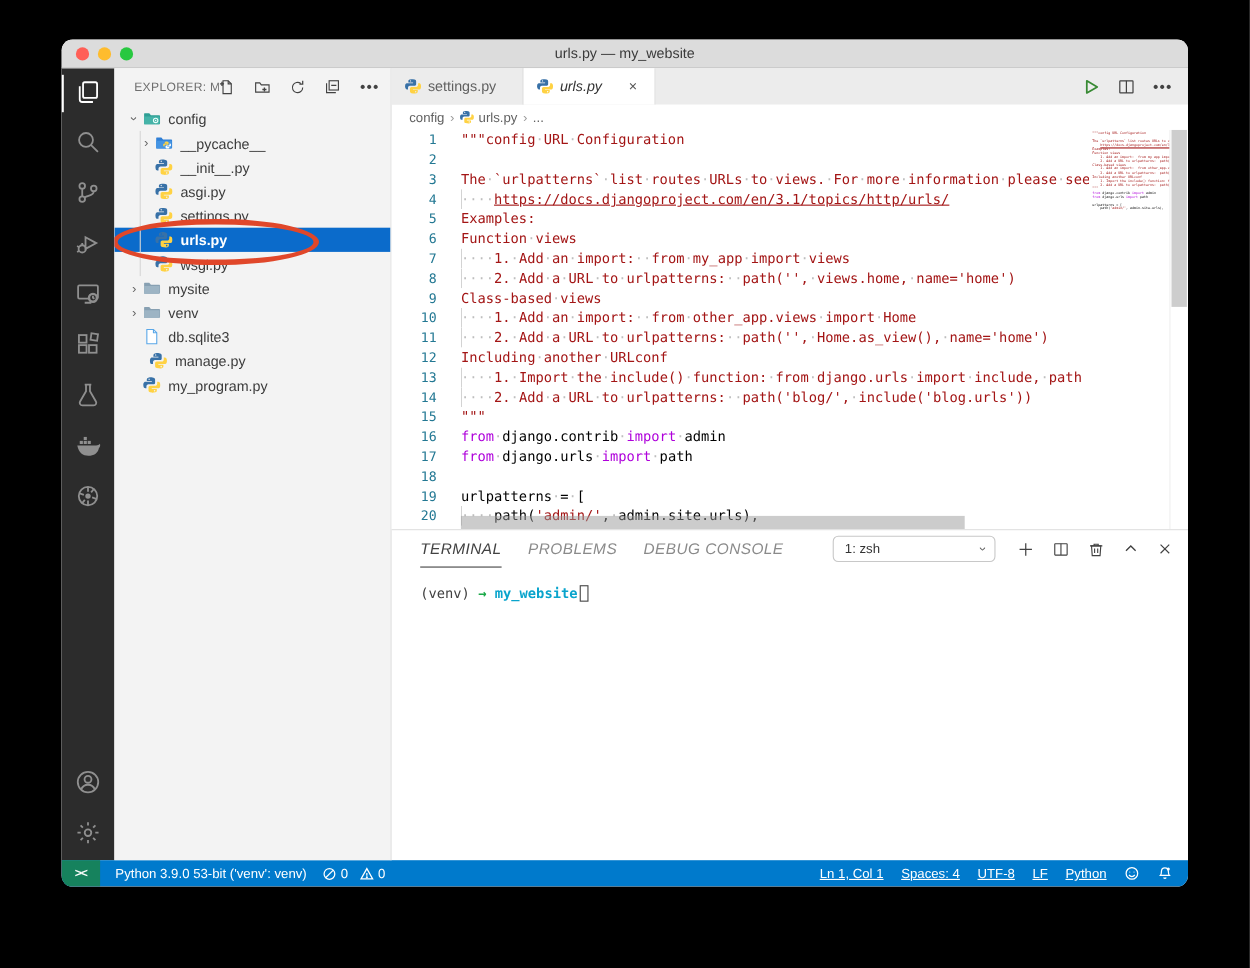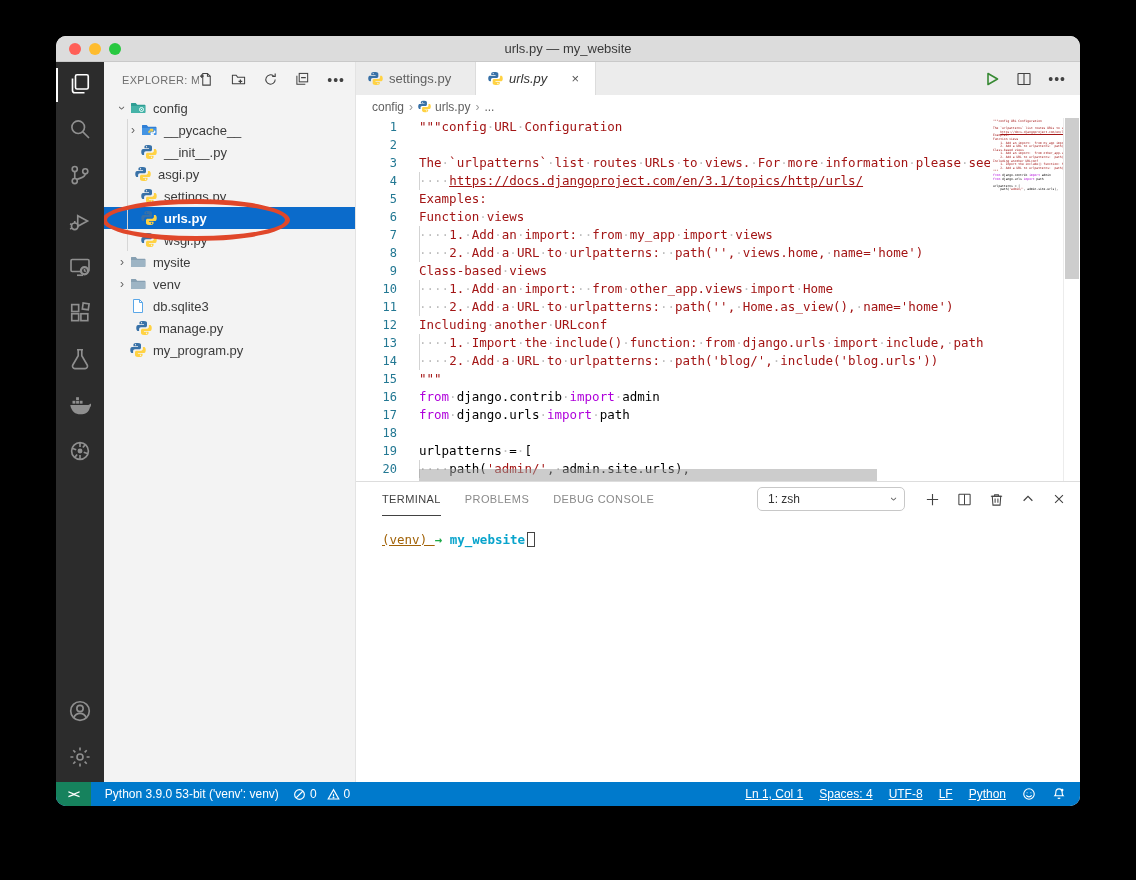--- a/index.html
+++ b/index.html
@@ -65,29 +65,29 @@
   .ws{color:rgba(110,110,110,.45);}
   .minimap{position:absolute;top:0;right:17px;width:73px;bottom:0;background:#fff;overflow:hidden;
     font-family:"DejaVu Sans Mono",monospace;font-size:3px;line-height:3.6px;white-space:pre;padding:2px 0 0 3px;
     transform:none;pointer-events:none;}
   .vscroll{position:absolute;top:0;right:1px;width:14px;height:161px;background:#c4c4c4;opacity:.85;}
   .vscroll-border{position:absolute;top:0;right:16px;width:1px;bottom:0;background:#ececec;}
   .hscroll{position:absolute;left:63px;bottom:0;width:458px;height:12px;background:#9a9a9a;opacity:.5;}
   
   .panel{height:301px;border-top:1px solid #ddd;background:#fff;flex:0 0 auto;display:flex;flex-direction:column;}
   .panel-bar{height:34px;display:flex;align-items:center;padding:0 14px 0 26px;flex:0 0 auto;}
-  .ptab{font-size:11px;letter-spacing:.4px;color:#8a8a8a;margin-right:24px;height:34px;display:flex;align-items:center;border-bottom:1px solid transparent;}
+  .ptab{font-size:14px;letter-spacing:.4px;color:#8a8a8a;margin-right:24px;height:34px;display:flex;align-items:center;border-bottom:1px solid transparent;font-style:italic;}
   .ptab.active{color:#424242;border-bottom:1px solid #424242;}
   .pdrop{margin-left:auto;width:148px;height:24px;border:1px solid #c8c8c8;border-radius:5px;background:#fff;
     display:flex;align-items:center;font-size:12px;color:#333;padding:0 8px 0 10px;}
   .pdrop .dchev{margin-left:auto;color:#666;transform:rotate(90deg);font-size:12px;}
   .panel-actions{display:flex;align-items:center;gap:17px;margin-left:20px;color:#424242;}
   .panel-actions svg{display:block;}
   .term{padding:16px 0 0 26px;font-family:"DejaVu Sans Mono",monospace;font-size:12.5px;color:#333;}
-  .t-d{color:#a16207;text-decoration:underline;}
+  .t-d{color:#404040;}
   .t-g{color:#1ca949;font-weight:bold;}
   .t-c{color:#09a4cc;font-weight:bold;}
   .cursor{display:inline-block;width:8px;height:15px;border:1.5px solid #444;vertical-align:-3px;margin-left:2px;}
   
   .statusbar{height:24px;background:#007acc;color:#fff;display:flex;align-items:center;font-size:12px;flex:0 0 auto;}
   .remote{height:24px;background:#16825d;display:flex;align-items:center;padding:0 12px;font-weight:bold;font-size:11px;letter-spacing:-1px;}
   .sb-item{margin-left:14px;white-space:nowrap;}
   .sb-right{margin-left:auto;display:flex;align-items:center;gap:16px;padding-right:14px;}
   .sb-right .sb-item{margin-left:0;text-decoration:underline;}
   .diag{display:flex;align-items:center;gap:4px;}
@@ -249,21 +249,21 @@
           <div class="row" style="padding-left: 21px;">
             <span class="chev"></span>
             <span class="ticon">
               <svg viewBox="0 0 32 32">
                 <path fill="#3871a7" d="M15.9 2c-2.3 0-4.4.2-6.3.6C7.8 3 6.9 4.2 6.9 5.9v2.8h9.2v1.3H4.6c-1.7 0-3.2 1-3.7 3-.6 2.2-.6 3.6 0 5.9.4 1.7 1.5 3 3.2 3h2.1v-3.4c0-2 1.7-3.8 3.7-3.8h9.1c1.6 0 3-1.4 3-3V5.9c0-1.6-1.4-2.9-3-3.2-2.1-.4-4.3-.7-7.1-.7zm-5 2c.8 0 1.4.6 1.4 1.4S12.1 6.8 11.3 6.8 9.9 6.2 9.9 5.4s.6-1.4 1-1.4z"></path>
                 <path fill="#ffd243" d="M16.1 30c2.3 0 4.4-.2 6.3-.6 1.8-.4 2.7-1.6 2.7-3.3v-2.8h-9.2V22h11.5c1.7 0 3.2-1 3.7-3 .6-2.2.6-3.6 0-5.9-.4-1.7-1.5-3-3.2-3h-2.1v3.4c0 2-1.7 3.8-3.7 3.8h-9.1c-1.6 0-3 1.4-3 3v5.8c0 1.6 1.4 2.9 3 3.2 2.1.4 4.3.7 7.1.7zm5-2c-.8 0-1.4-.6-1.4-1.4s.6-1.4 1.4-1.4 1.4.6 1.4 1.4-.6 1.4-1 1.4z"></path>
               </svg>
             </span>
             <span>__init__.py</span>
           </div>
-          <div class="row" style="padding-left: 15px;">
+          <div class="row" style="padding-left: 21px;">
             <span class="chev"></span>
             <span class="ticon">
               <svg viewBox="0 0 32 32">
                 <path fill="#3871a7" d="M15.9 2c-2.3 0-4.4.2-6.3.6C7.8 3 6.9 4.2 6.9 5.9v2.8h9.2v1.3H4.6c-1.7 0-3.2 1-3.7 3-.6 2.2-.6 3.6 0 5.9.4 1.7 1.5 3 3.2 3h2.1v-3.4c0-2 1.7-3.8 3.7-3.8h9.1c1.6 0 3-1.4 3-3V5.9c0-1.6-1.4-2.9-3-3.2-2.1-.4-4.3-.7-7.1-.7zm-5 2c.8 0 1.4.6 1.4 1.4S12.1 6.8 11.3 6.8 9.9 6.2 9.9 5.4s.6-1.4 1-1.4z"></path>
                 <path fill="#ffd243" d="M16.1 30c2.3 0 4.4-.2 6.3-.6 1.8-.4 2.7-1.6 2.7-3.3v-2.8h-9.2V22h11.5c1.7 0 3.2-1 3.7-3 .6-2.2.6-3.6 0-5.9-.4-1.7-1.5-3-3.2-3h-2.1v3.4c0 2-1.7 3.8-3.7 3.8h-9.1c-1.6 0-3 1.4-3 3v5.8c0 1.6 1.4 2.9 3 3.2 2.1.4 4.3.7 7.1.7zm5-2c-.8 0-1.4-.6-1.4-1.4s.6-1.4 1.4-1.4 1.4.6 1.4 1.4-.6 1.4-1 1.4z"></path>
               </svg>
             </span>
             <span>asgi.py</span>
           </div>
           <div class="row" style="padding-left: 21px;">

